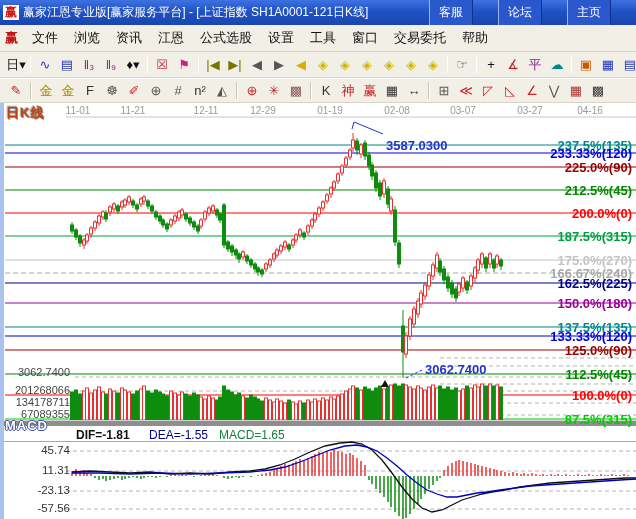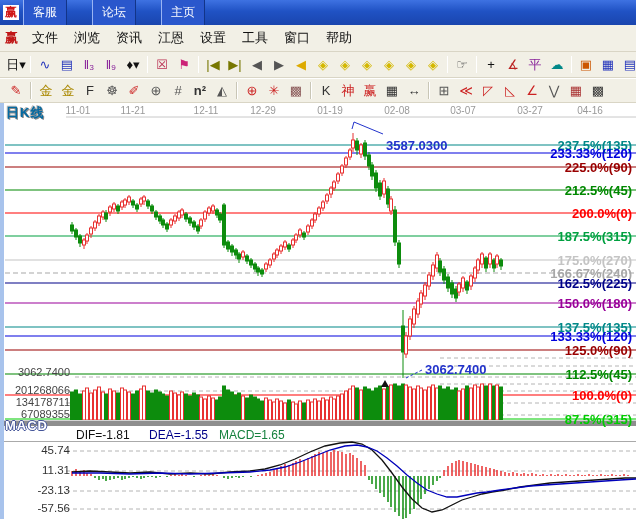--- a/index.html
+++ b/index.html
@@ -23,48 +23,51 @@
   .toolbar{position:absolute;left:0;width:636px;background:#f2f0e6;display:flex;
     align-items:center;padding-left:5px;border-bottom:1px solid #d9d5c5;box-sizing:border-box;}
   #toolbar1{top:52px;height:26px;}
   #toolbar2{top:79px;height:24px;}
   .tool-btn{min-width:22px;height:20px;display:flex;align-items:center;justify-content:center;
     font-size:13px;line-height:20px;cursor:default;}
   .tool-sep{width:1px;height:17px;background:#c9c6b6;border-right:1px solid #ffffff;margin:0 3px;}
   
   .left-frame{position:absolute;left:0;top:103px;width:4px;height:416px;background:#a8c3ec;}
   #chartSvg{position:absolute;left:0;top:0;}
-  .klabel{position:absolute;left:6px;top:104px;font-size:13px;font-weight:bold;color:#0369a1;
+  .klabel{position:absolute;left:6px;top:104px;font-size:13px;font-weight:bold;color:#c2410c;
     text-shadow:1px 1px 0 #8a8a8a,-1px -1px 0 #bbb,0 0 1px #777;letter-spacing:1px;}
   .symbol-label{position:absolute;right:3px;top:119px;color:#1122cc;font-weight:bold;font-size:13px;}
   .macd-title{position:absolute;left:5px;top:418px;font-size:13px;font-weight:bold;color:#fff;
     text-shadow:-1px 0 #445599,0 1px #445599,1px 0 #445599,0 -1px #445599;letter-spacing:1px;}
   .macd-val{position:absolute;top:428px;font-size:12px;white-space:nowrap;}
-  .macd-val.dif{left:76px;color:#111111;}
+  .macd-val.dif{left:76px;color:#111111;font-weight:bold;}
   .macd-val.dea{left:149px;color:#000088;}
   .macd-val.mv{left:219px;color:#15803d;}
 </style>
 </head>
 <body>
 
 <div class="app">
   <div class="titlebar">
     <span class="app-logo">赢</span>
+    <span class="win-title">赢家江恩专业版[赢家服务平台] - [上证指数  SH1A0001-121日K线]</span>
     <span id="titlebarButtons"><span class="tb-btn">客服</span><span class="tb-btn">论坛</span><span class="tb-btn">主页</span></span>
   </div>
 
   <div class="menubar" id="menubar">
     <span class="menu-logo">赢</span>
   <span class="menu-item">文件</span>
       <span class="menu-item">浏览</span>
       <span class="menu-item">资讯</span>
       <span class="menu-item">江恩</span>
+      <span class="menu-item">公式选股</span>
       <span class="menu-item">设置</span>
       <span class="menu-item">工具</span>
       <span class="menu-item">窗口</span>
+      <span class="menu-item">交易委托</span>
       <span class="menu-item">帮助</span>
     </div>
 
   <div class="toolbar" id="toolbar1">
       <span class="tool-btn">
         <span style="color: rgb(17, 17, 17);">日▾</span>
       </span>
       <span class="tool-sep"></span>
       <span class="tool-btn">
         <span style="color: rgb(34, 51, 187);">∿</span>
@@ -170,21 +173,21 @@
       <span class="tool-btn">
         <span style="color: rgb(204, 34, 34);">✐</span>
       </span>
       <span class="tool-btn">
         <span style="color: rgb(85, 85, 85);">⊕</span>
       </span>
       <span class="tool-btn">
         <span style="color: rgb(85, 85, 85);">#</span>
       </span>
       <span class="tool-btn">
-        <span style="color: rgb(51, 51, 51); font-weight: bold;">n²</span>
+        <span style="color: rgb(51, 51, 51);">n²</span>
       </span>
       <span class="tool-btn">
         <span style="color: rgb(85, 85, 85);">◭</span>
       </span>
       <span class="tool-sep"></span>
       <span class="tool-btn">
         <span style="color: rgb(204, 34, 34);">⊕</span>
       </span>
       <span class="tool-btn">
         <span style="color: rgb(204, 34, 34);">✳</span>

